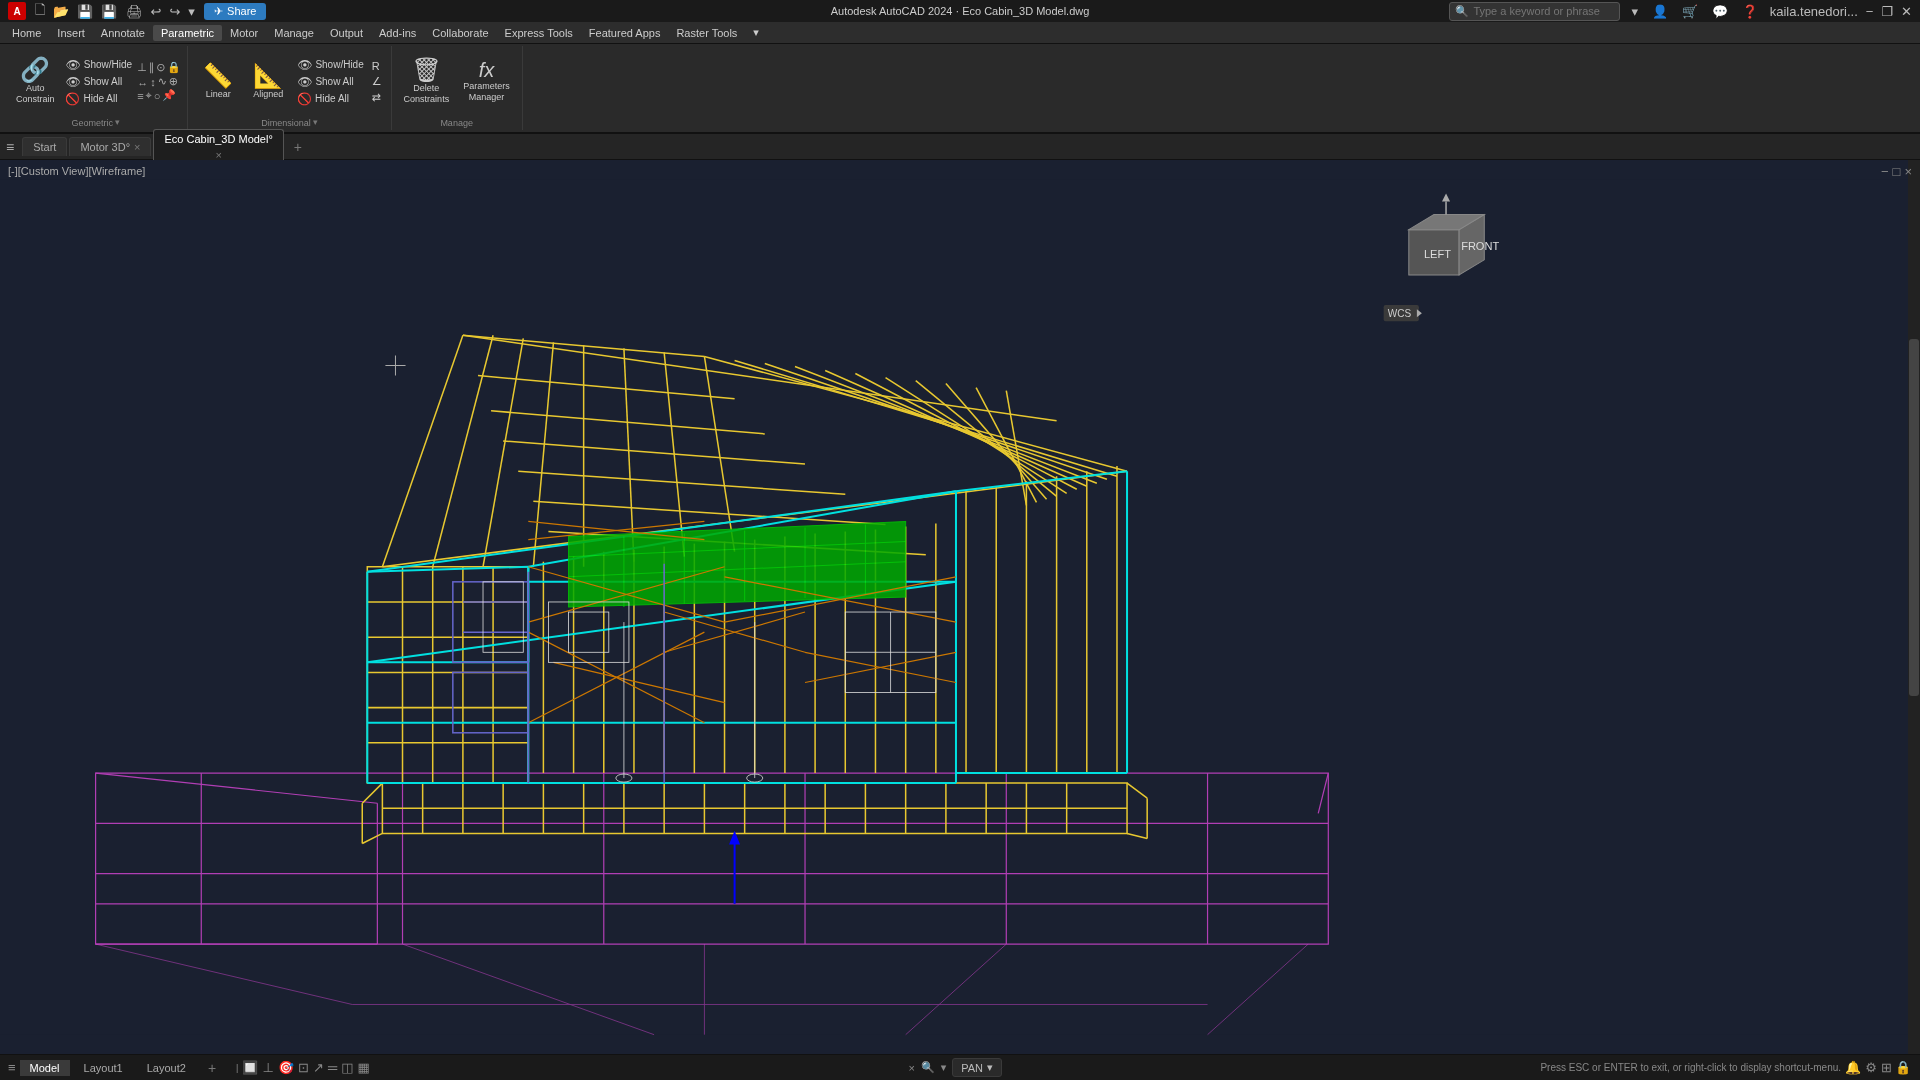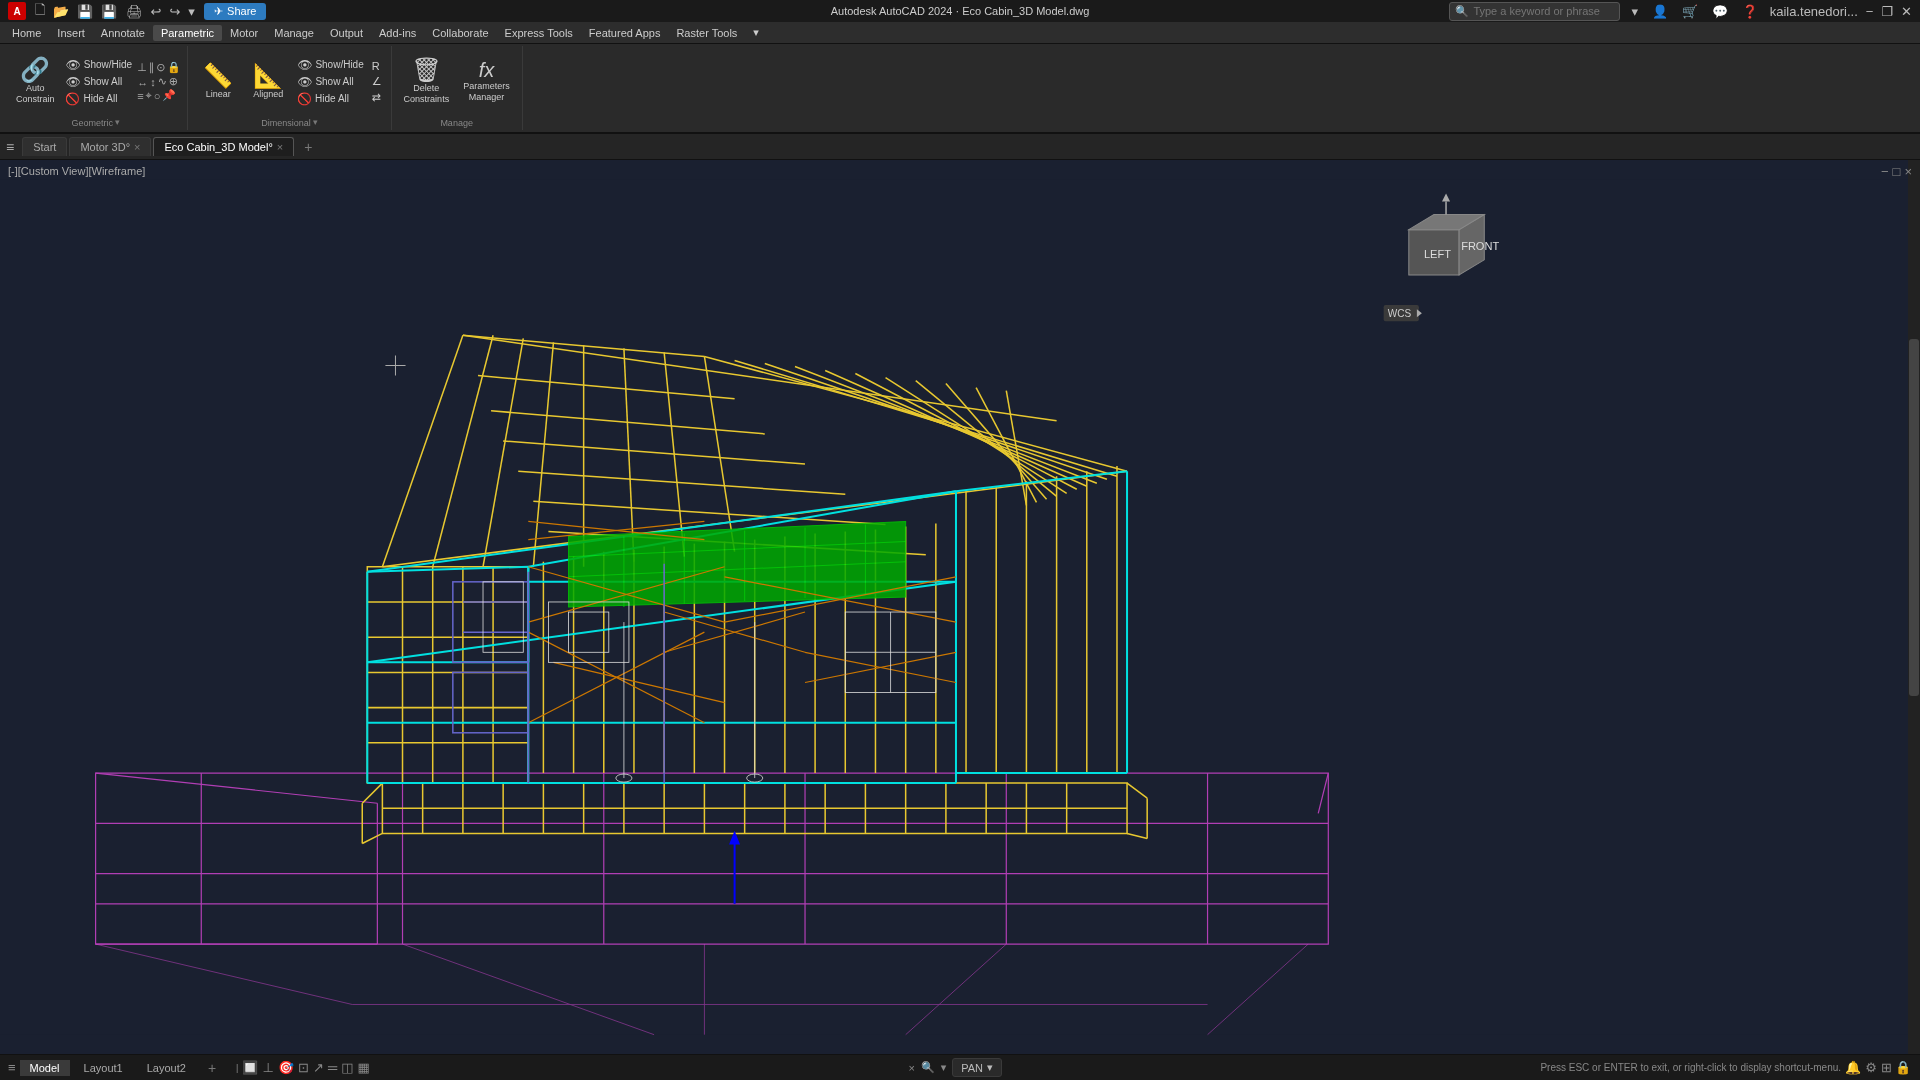--- a/index.html
+++ b/index.html
@@ -104,21 +104,21 @@
       padding: 3px 10px;
       font-size: 11px;
       cursor: pointer;
       color: #aaa;
       background: #2f2f2f;
       border-radius: 3px 3px 0 0;
       gap: 4px;
       border: 1px solid #3a3a3a;
       border-bottom: none;
     }
-    .doc-tab.active { background: #1e1e1e; color: white; border-color: #555; }
+    .doc-tab.active { background: #1e1e1e; color: white; border-color: #555; flex-direction: column; }
     .doc-tab .close-x { color: #777; font-size: 11px; cursor: pointer; }
     .doc-tab-new { padding: 3px 8px; font-size: 14px; color: #777; cursor: pointer; background: none; }
 
     
     #viewport {
       position: relative;
       width: 1920px;
       height: calc(1080px - 22px - 22px - 90px - 26px - 26px);
       background: #1a2030;
       overflow: hidden;

